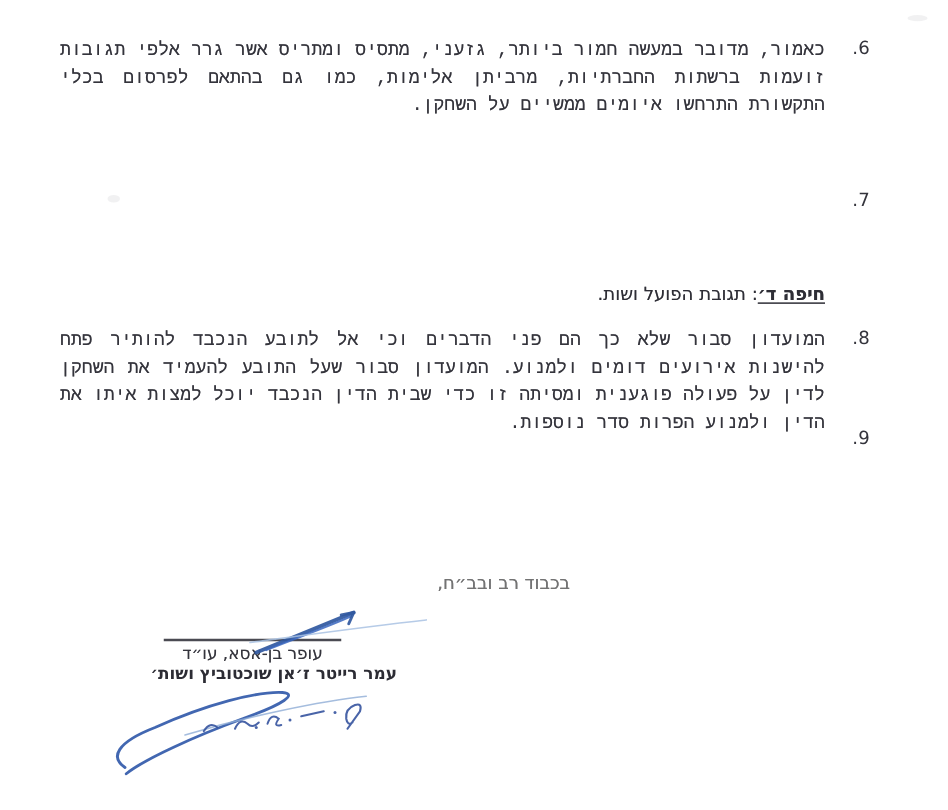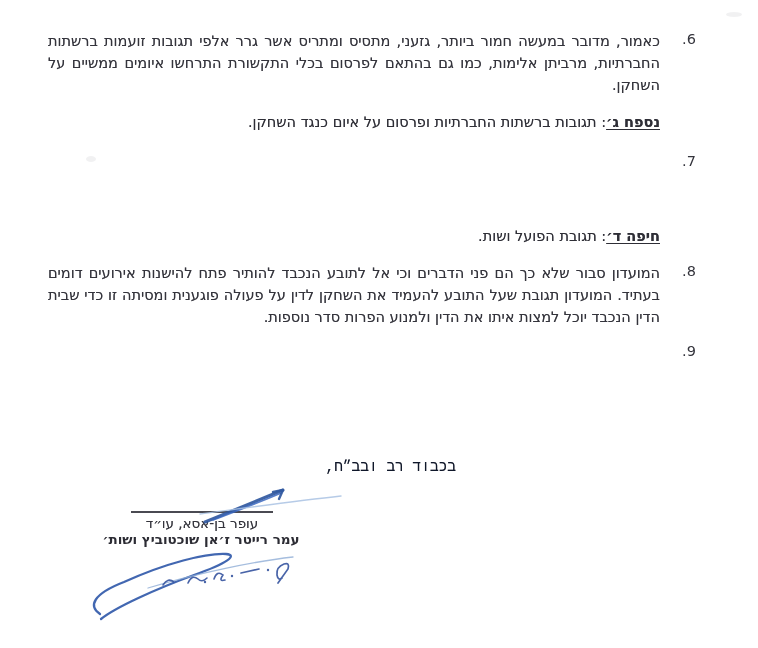--- a/index.html
+++ b/index.html
@@ -11,69 +11,67 @@
   .page{position:relative;width:758px;height:648px;background:#ffffff;}
   .item{position:absolute;right:0;left:0;padding-right:98px;padding-left:48px;}
   .item .num{
     position:absolute;right:52px;top:1px;width:34px;text-align:center;
     font-size:14.5px;color:#34343c;letter-spacing:.2px;
   }
   .ptext{
     margin:0;font-size:14.5px;line-height:22px;color:#34343c;
     text-align:justify;text-justify:inter-word;
     text-shadow:0 0 .5px rgba(40,40,48,.55);
+    font-family:Liberation Mono, monospace;
   }
   .annex{
     position:absolute;right:98px;left:48px;margin:0;
     font-size:14.5px;line-height:20px;color:#2e2e36;font-weight:normal;
     text-shadow:0 0 .5px rgba(40,40,48,.55);
   }
   .annex-label{font-weight:bold;text-decoration:underline;text-underline-offset:2px;}
   .annex-rest{font-weight:normal;}
   .closing{
     position:absolute;top:459px;right:302px;margin:0;
-    font-size:14.5px;color:#0f172a;text-shadow:0 0 .5px rgba(40,40,48,.55);font-family:Liberation Mono, monospace;
+    font-size:14.5px;color:#737373;text-shadow:0 0 .5px rgba(40,40,48,.55);
   }
   .sig-line{position:absolute;top:511px;left:131px;width:142px;height:2px;background:#4a4a52;}
   .signer{
     position:absolute;top:515px;left:124px;width:156px;text-align:center;margin:0;
     font-size:13.5px;color:#34343c;text-shadow:0 0 .5px rgba(40,40,48,.5);
   }
   .firm{
-    position:absolute;top:531px;left:94px;width:214px;text-align:center;margin:0;
+    position:absolute;top:531px;left:112px;width:214px;text-align:center;margin:0;
     font-size:13.5px;font-weight:bold;color:#2c2c34;
   }
   .ink-overlay{position:absolute;top:0;left:0;width:758px;height:648px;pointer-events:none;}
   .smudge{position:absolute;background:#9a9aa0;opacity:.14;border-radius:50%;}
 </style>
 </head>
 <body>
 
 <div class="page">
 
   <section class="item" style="top:30px">
     <span class="num">6.</span>
     <p class="ptext">כאמור, מדובר במעשה חמור ביותר, גזעני, מתסיס ומתריס אשר גרר אלפי תגובות זועמות ברשתות החברתיות, מרביתן אלימות, כמו גם בהתאם לפרסום בכלי התקשורת התרחשו איומים ממשיים על השחקן.</p>
   </section>
 
-  <h3 class="annex" style="top:112px">
-    <span class="annex-label">נספח ג׳</span><span class="annex-rest">: תגובות ברשתות החברתיות ופרסום על איום כנגד השחקן.</span>
-  </h3>
 
   <section class="item" style="top:152px">
     <span class="num">7.</span>
   </section>
 
   <h3 class="annex" style="top:226px">
     <span class="annex-label">חיפה ד׳</span><span class="annex-rest">: תגובת הפועל ושות.</span>
   </h3>
 
   <section class="item" style="top:262px">
     <span class="num">8.</span>
-    <p class="ptext">המועדון סבור שלא כך הם פני הדברים וכי אל לתובע הנכבד להותיר פתח להישנות אירועים דומים בעתיד. המועדון תגובת שעל התובע להעמיד את השחקן לדין על פעולה פוגענית ומסיתה זו כדי שבית הדין הנכבד יוכל למצות איתו את הדין ולמנוע הפרות סדר נוספות.</p>
+    <p class="ptext">המועדון סבור שלא כך הם פני הדברים וכי אל לתובע הנכבד להותיר פתח להישנות אירועים דומים ולמנוע. המועדון סבור שעל התובע להעמיד את השחקן לדין על פעולה פוגענית ומסיתה זו כדי שבית הדין הנכבד יוכל למצות איתו את הדין ולמנוע הפרות סדר נוספות.</p>
   </section>
 
   <section class="item" style="top:342px">
     <span class="num">9.</span>
   </section>
 
   <p class="closing">בכבוד רב ובב״ח,</p>
 
   <div class="sig-line"></div>
   <p class="signer">עופר בן-אסא, עו״ד</p>

